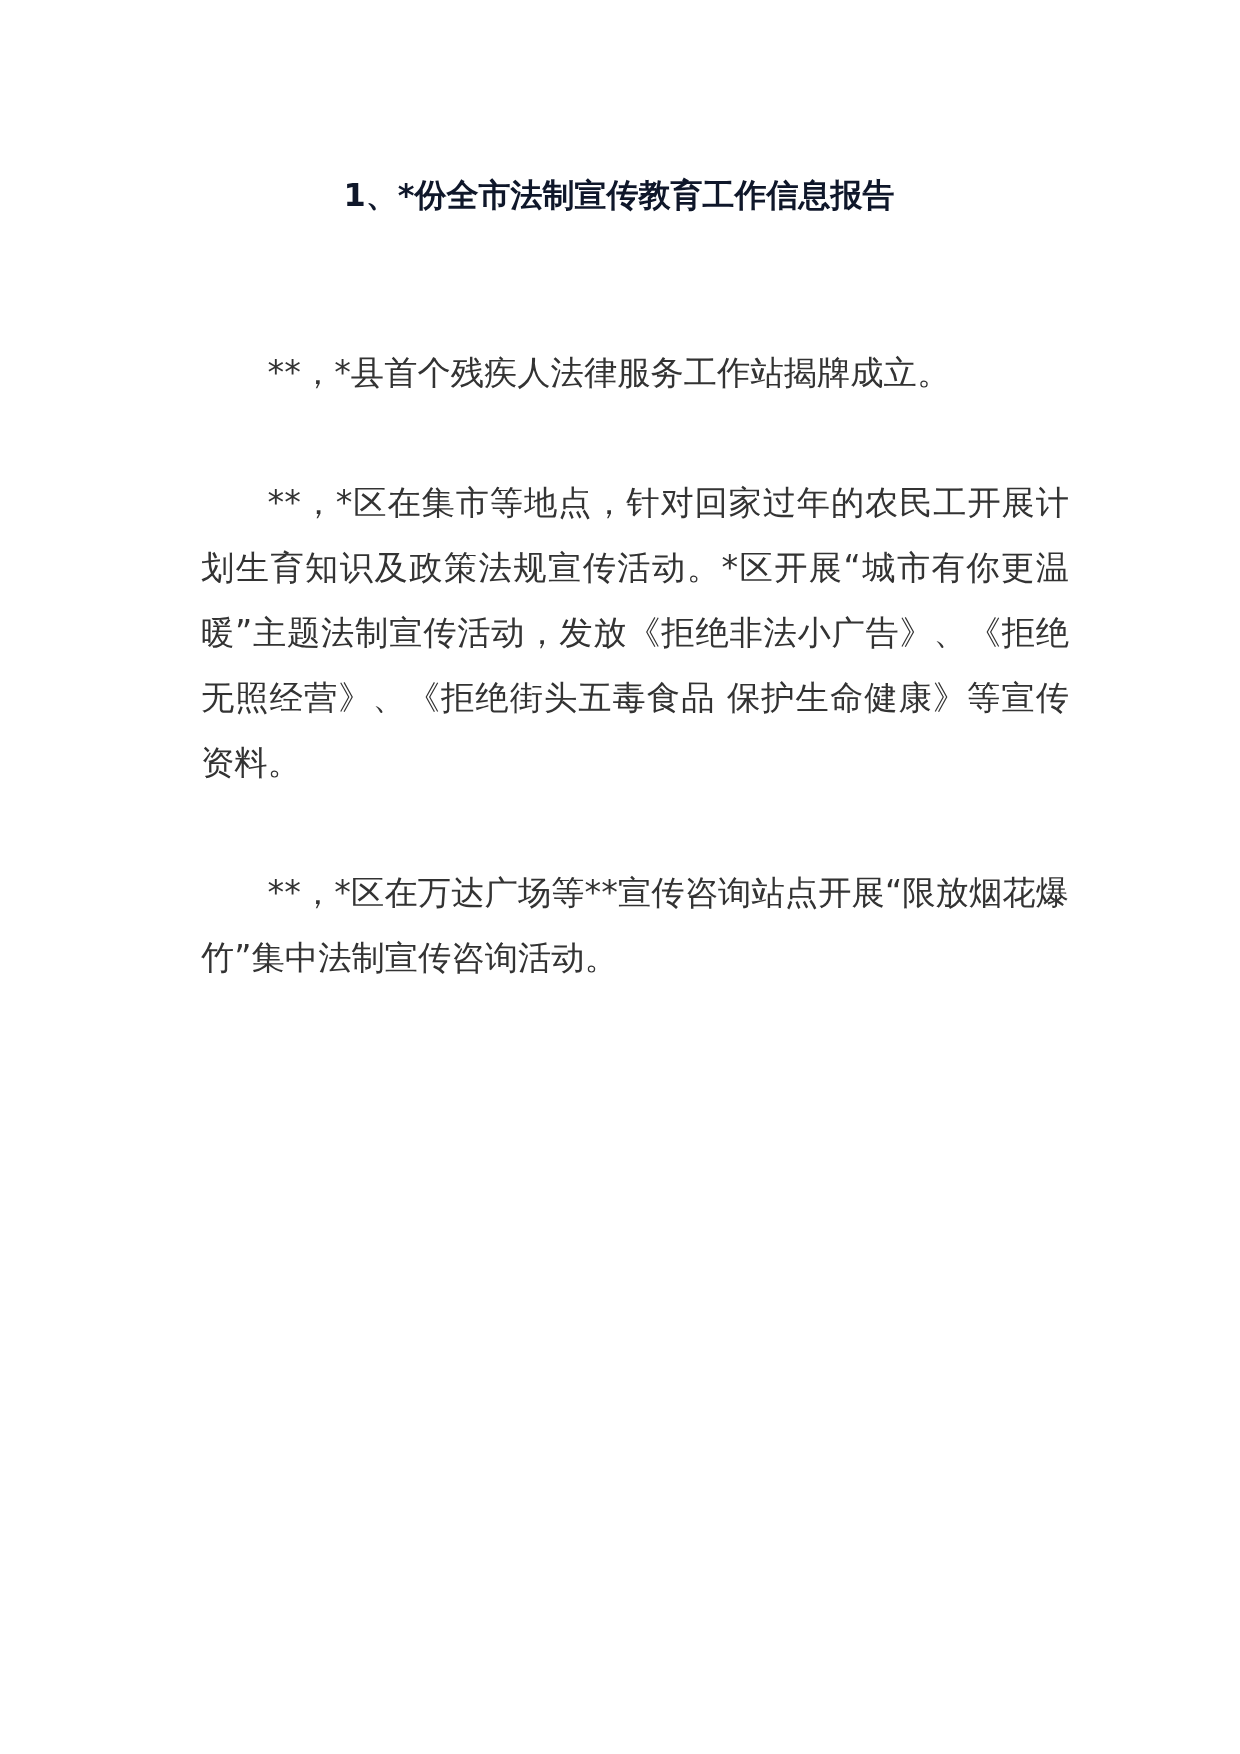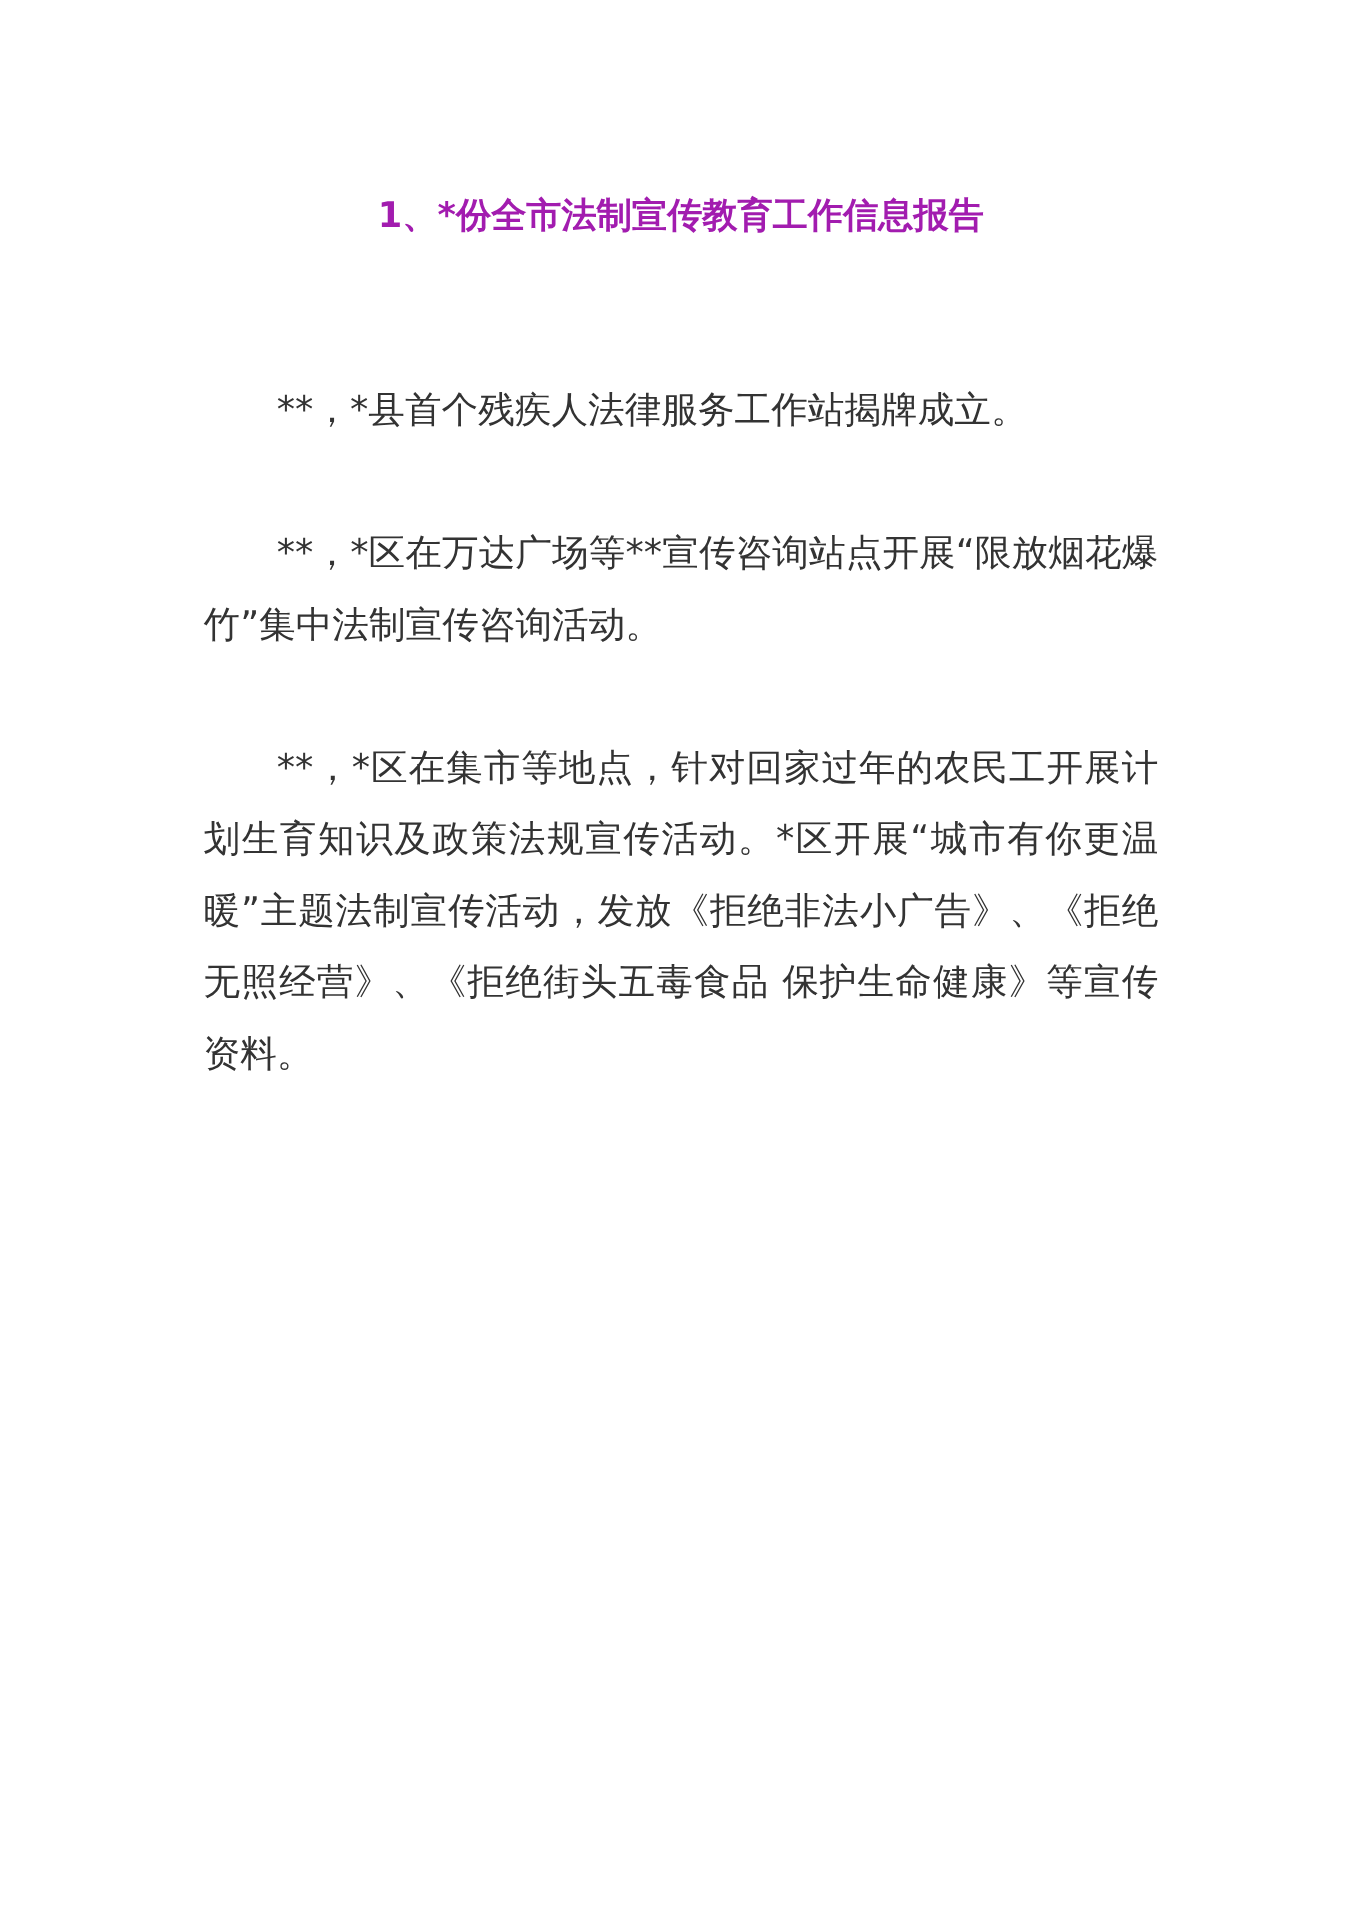--- a/index.html
+++ b/index.html
@@ -1,32 +1,32 @@
 <!DOCTYPE html>
 <html><head>
 <meta charset="utf-8">
 <style>
   html, body { margin: 0; padding: 0; background: #ffffff; }
   body { width: 1240px; height: 1754px; position: relative; overflow: hidden; }
   .page { position: absolute; left: 185px; top: 0; width: 868px; }
   .title {
     position: absolute; left: 0; width: 868px; top: 172px;
     text-align: center; font-family: "DejaVu Sans", sans-serif;
-    font-weight: bold; font-size: 32px; color: #a21caf; line-height: 46px; margin: 0;
+    font-weight: bold; font-size: 32px; color: #0f172a; line-height: 46px; margin: 0;
   }
-  .body { position: absolute; left: 0; top: 340px; width: 868px; }
+  .body { position: absolute; left: 16px; top: 340px; width: 868px; }
   .para {
     font-family: "DejaVu Sans", sans-serif; font-size: 33.3px; color: #333333;
     line-height: 65px; margin: 0 0 65px 0; text-indent: 2em;
     text-align: justify; word-break: break-all;
   }
 </style>
 </head>
 <body>
 
 <div class="page">
   <h1 class="title">1、*份全市法制宣传教育工作信息报告</h1>
   <div class="body">
     <p class="para">**，*县首个残疾人法律服务工作站揭牌成立。</p>
+    <p class="para">**，*区在集市等地点，针对回家过年的农民工开展计划生育知识及政策法规宣传活动。*区开展“城市有你更温暖”主题法制宣传活动，发放《拒绝非法小广告》、《拒绝无照经营》、《拒绝街头五毒食品 保护生命健康》等宣传资料。</p>
     <p class="para">**，*区在万达广场等**宣传咨询站点开展“限放烟花爆竹”集中法制宣传咨询活动。</p>
-    <p class="para">**，*区在集市等地点，针对回家过年的农民工开展计划生育知识及政策法规宣传活动。*区开展“城市有你更温暖”主题法制宣传活动，发放《拒绝非法小广告》、《拒绝无照经营》、《拒绝街头五毒食品 保护生命健康》等宣传资料。</p>
   </div>
 </div>
 
 </body></html>

